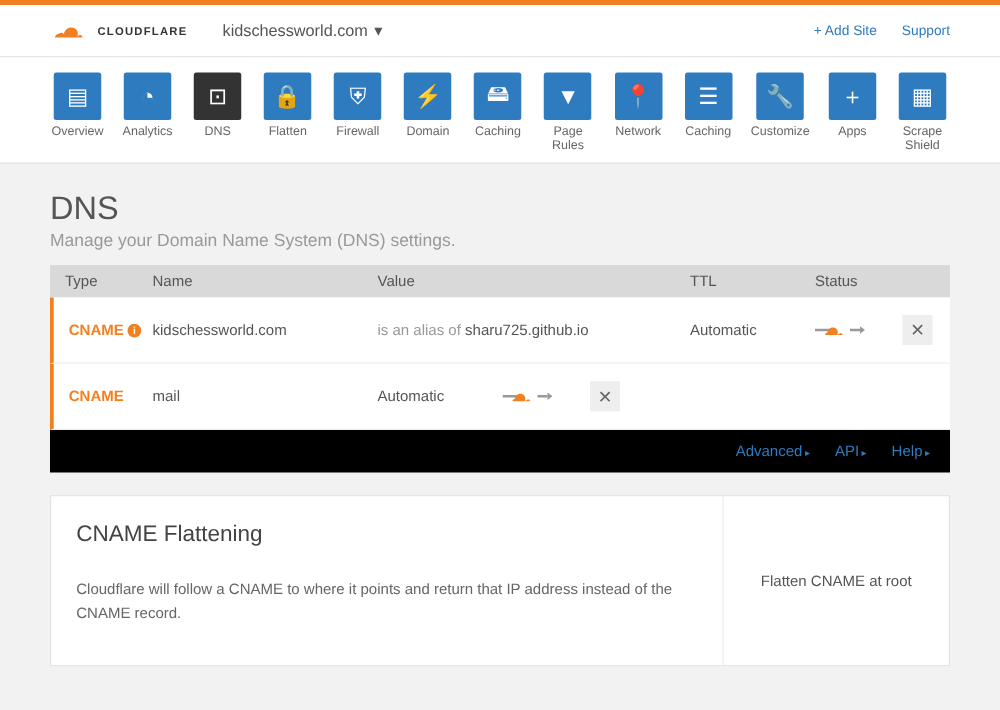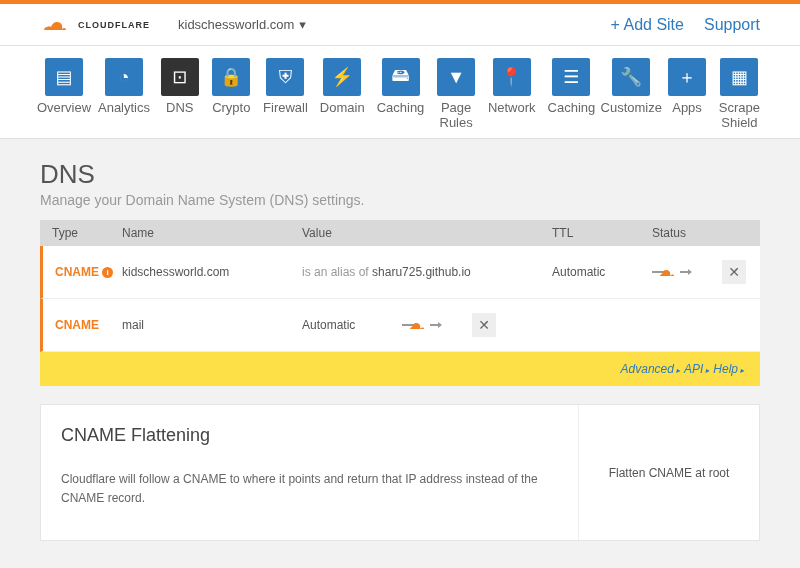--- a/index.html
+++ b/index.html
@@ -2,47 +2,47 @@
 <html><head>
 <meta charset="utf-8">
 <style>
 * { margin: 0; padding: 0; box-sizing: border-box; }
 body { font-family: -apple-system, "Helvetica Neue", Arial, sans-serif; background: #f2f2f2; width: 800px; height: 568px; overflow: hidden; }
 .top-bar { height: 4px; background: #f38020; }
 .header { background: #fff; border-bottom: 1px solid #e0e0e0; display: flex; align-items: center; padding: 0 40px; height: 42px; }
 .logo-box { display: flex; align-items: center; gap: 6px; }
 .logo-text { font-size: 9px; font-weight: 700; letter-spacing: 1px; color: #333; }
 .domain-selector { margin-left: 28px; color: #555; font-size: 13px; display: flex; align-items: center; gap: 5px; cursor: pointer; }
-.header-right { margin-left: auto; display: flex; gap: 20px; font-size: 16px; }
+.header-right { margin-left: auto; display: flex; gap: 20px; font-size: 11px; }
 .header-right a { color: #2f7bbf; text-decoration: none; }
 .nav { background: #fff; border-bottom: 1px solid #e0e0e0; padding: 12px 40px 8px; }
 .nav-items { display: flex; gap: 12px; justify-content: space-between; }
 .nav-item { display: flex; flex-direction: column; align-items: center; gap: 4px; cursor: pointer; width: 48px; }
 .nav-icon { width: 38px; height: 38px; background: #2f7bbf; display: flex; align-items: center; justify-content: center; color: #fff; font-size: 18px; border-radius: 2px; }
 .nav-item.active .nav-icon { background: #333; }
-.nav-label { font-size: 13px; color: #666; text-align: center; }
+.nav-label { font-size: 10px; color: #666; text-align: center; }
 .content { padding: 20px 40px; }
 .page-title { font-size: 26px; color: #555; font-weight: 400; }
 .page-subtitle { font-size: 14px; color: #999; font-weight: 400; margin-top: 2px; margin-bottom: 12px; }
 .table-header { background: #d9d9d9; display: flex; padding: 6px 12px; font-size: 12px; font-weight: 400; color: #555; }
 .col-type { width: 70px; }
 .col-name { width: 180px; }
 .col-value { width: 250px; }
 .col-ttl { width: 100px; }
 .col-status { width: 80px; }
 .records { background: #fff; }
 .record-row { display: flex; align-items: center; padding: 14px 12px; border-left: 3px solid #f38020; border-bottom: 1px solid #eee; font-size: 12px; color: #555; }
 .record-type { width: 67px; color: #f38020; font-weight: 600; display: flex; align-items: center; gap: 3px; }
 .record-name { width: 180px; }
 .record-value { width: 250px; }
 .record-value .prefix { color: #999; }
 .record-ttl { width: 100px; }
 .record-status { width: 70px; display: flex; align-items: center; }
 .record-delete { width: 24px; height: 24px; background: #eee; display: flex; align-items: center; justify-content: center; color: #666; cursor: pointer; font-size: 14px; }
-.table-footer { background: #fde047; display: flex; justify-content: flex-end; gap: 4px; padding: 10px 16px; font-size: 12px; font-style: italic; }
+.table-footer { background: #000000; display: flex; justify-content: flex-end; gap: 20px; padding: 10px 16px; font-size: 12px; }
 .table-footer a { color: #2f7bbf; text-decoration: none; }
 .caret { font-size: 8px; margin-left: 2px; }
 .panel { background: #fff; margin-top: 18px; border: 1px solid #e5e5e5; display: flex; }
 .panel-left { padding: 20px; flex: 1; border-right: 1px solid #eee; }
 .panel-title { font-size: 18px; color: #444; font-weight: 400; margin-bottom: 24px; }
 .panel-text { font-size: 12px; color: #666; line-height: 1.6; margin-bottom: 12px; }
 .panel-right { width: 180px; display: flex; align-items: center; justify-content: center; font-size: 12px; color: #555; }
 .info-icon { width: 11px; height: 11px; border-radius: 50%; background: #f38020; color: #fff; font-size: 8px; display: inline-flex; align-items: center; justify-content: center; font-weight: bold; }
 </style>
 </head>
@@ -76,21 +76,21 @@
       <div class="nav-item">
         <div class="nav-icon">◔</div>
         <div class="nav-label">Analytics</div>
       </div>
       <div class="nav-item active">
         <div class="nav-icon">⊡</div>
         <div class="nav-label">DNS</div>
       </div>
       <div class="nav-item">
         <div class="nav-icon">🔒</div>
-        <div class="nav-label">Crypto</div>
+        <div class="nav-label">Flatten</div>
       </div>
       <div class="nav-item">
         <div class="nav-icon">⛨</div>
         <div class="nav-label">Firewall</div>
       </div>
       <div class="nav-item">
         <div class="nav-icon">⚡</div>
         <div class="nav-label">Domain</div>
       </div>
       <div class="nav-item">

